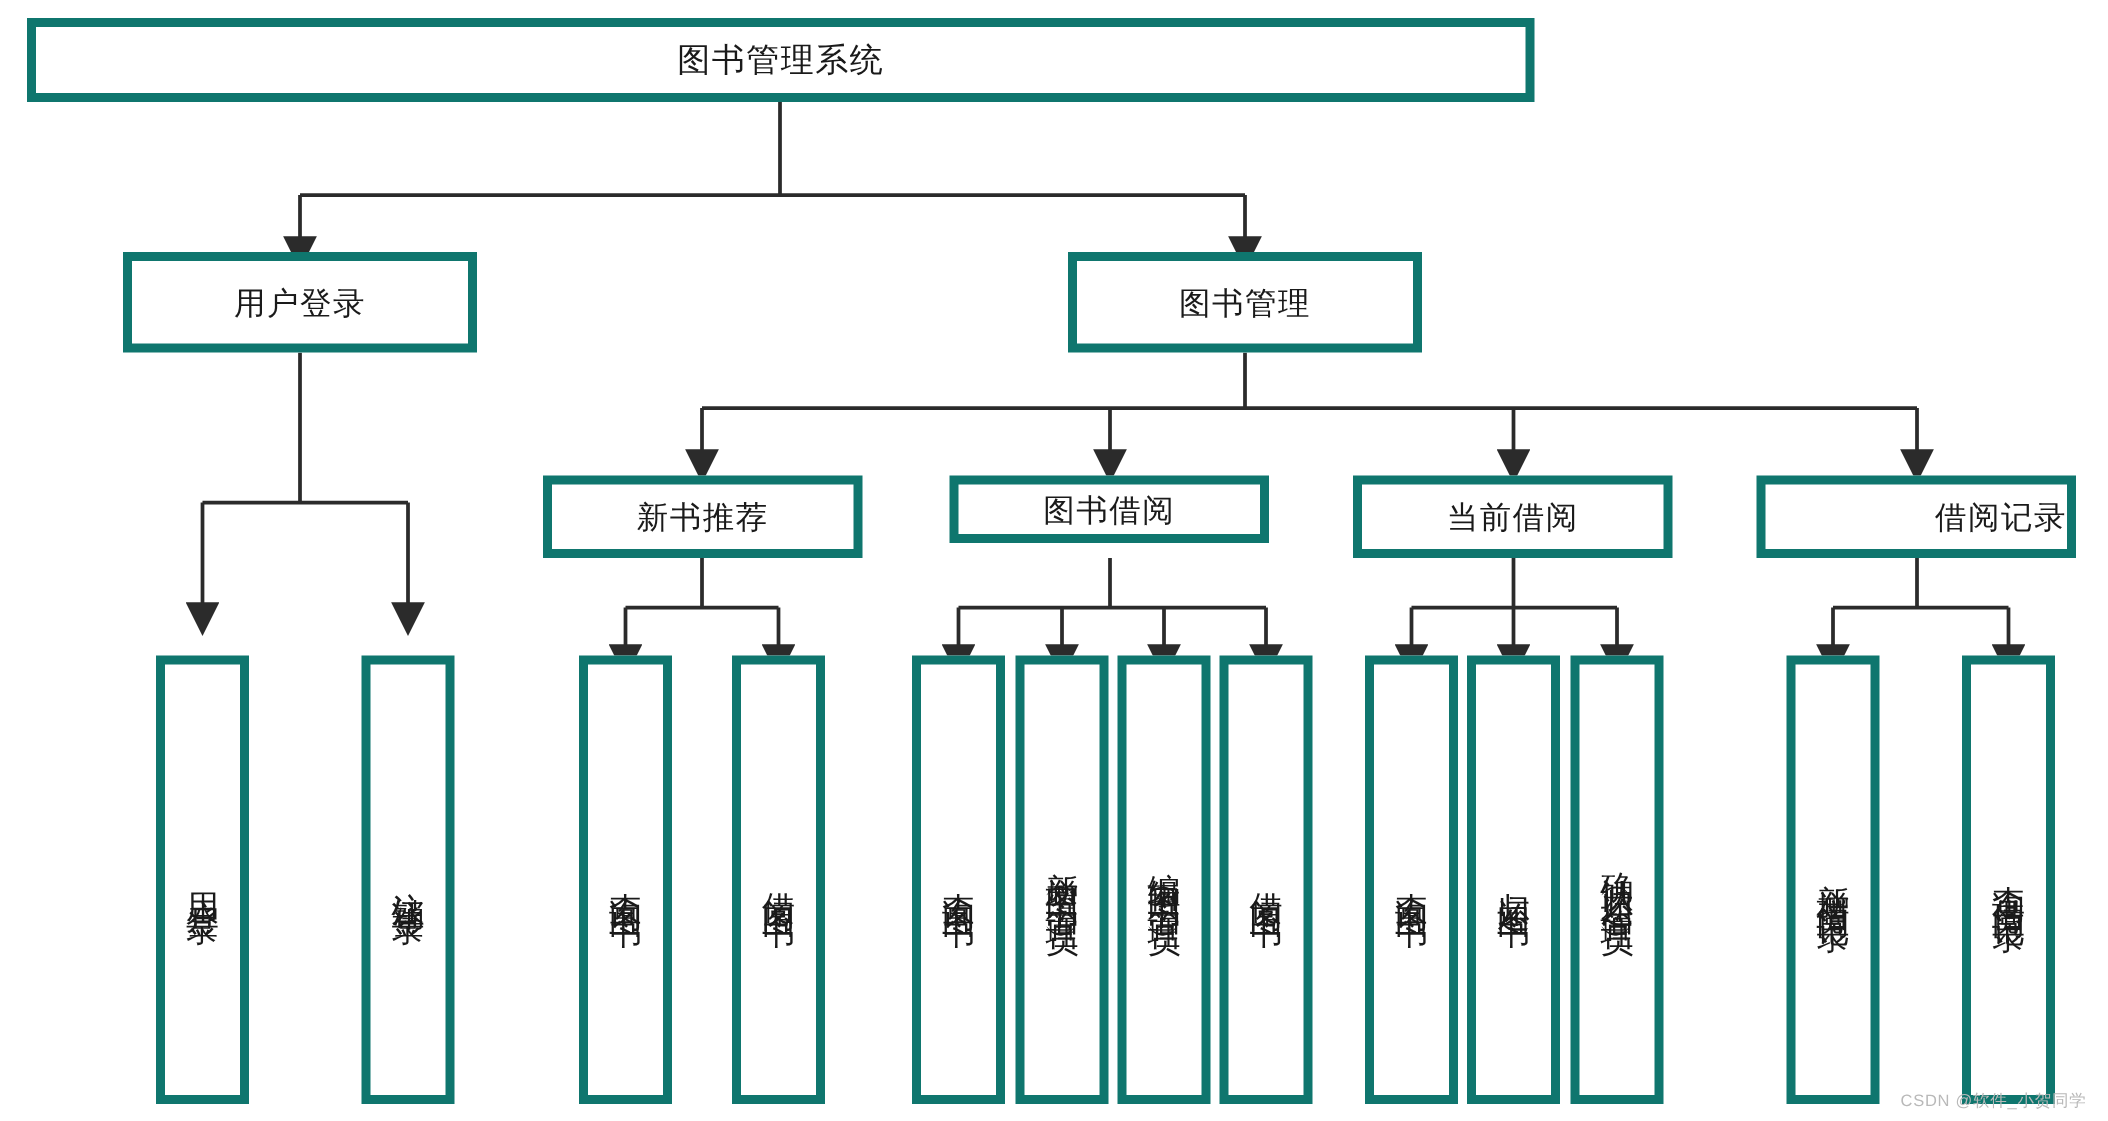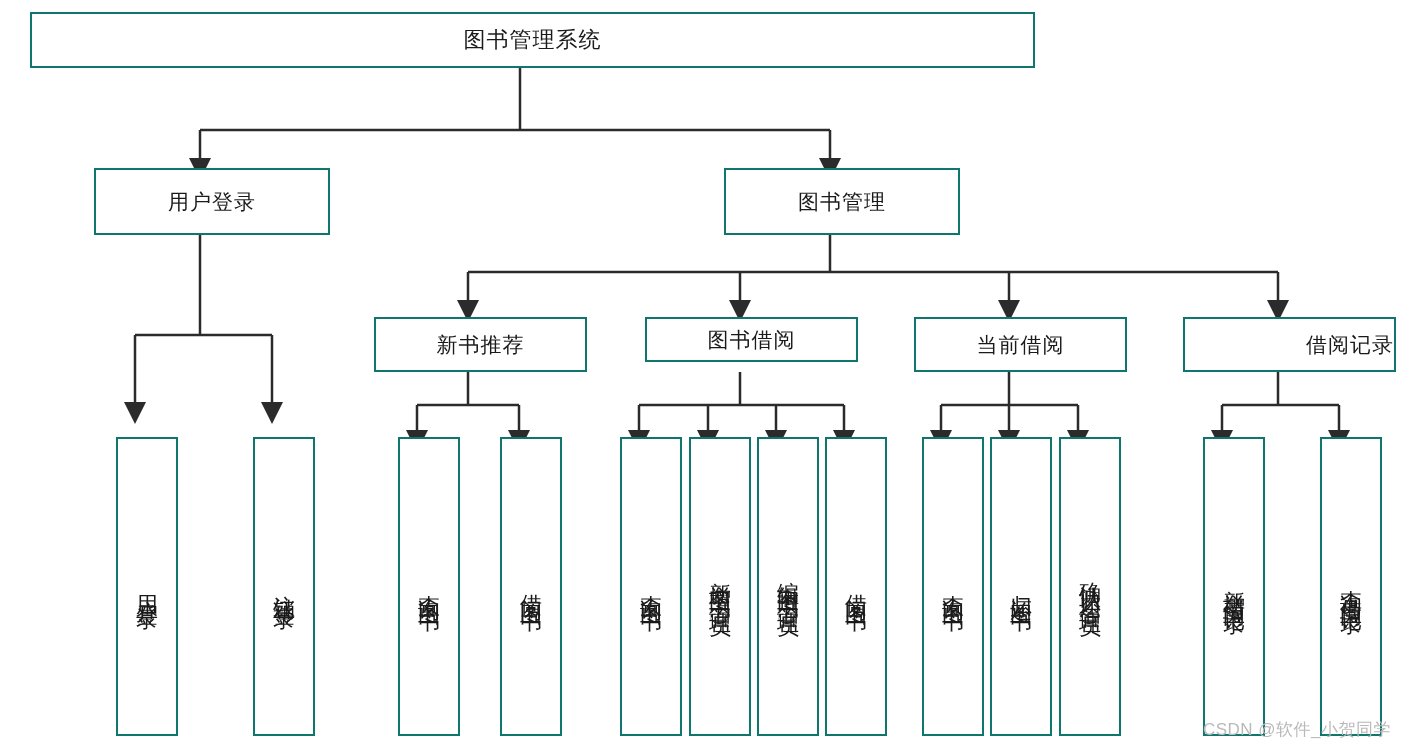--- a/index.html
+++ b/index.html
@@ -24,26 +24,25 @@
     position: absolute;
     left: 0;
     top: 0;
     width: 1405px;
     height: 747px;
   }
   .node {
     position: absolute;
     box-sizing: border-box;
     background: #ffffff;
-    border: 2px solid #0f766e;
+    border: 6px solid #0f766e;
     display: flex;
     align-items: center;
     justify-content: center;
     color: #1a1a1a;
-    margin-left: 12px;
   }
   .node.h-node {
     font-size: 21px;
     letter-spacing: 1px;
   }
   .node.root-node {
     font-size: 22px;
     letter-spacing: 1px;
   }
   .node.v-node {
@@ -60,21 +59,21 @@
     white-space: nowrap;
     text-align: center;
   }
   .h-node .h-label, .root-node .h-label {
     white-space: nowrap;
   }
   .watermark {
     position: absolute;
     right: 14px;
     bottom: 6px;
-    font-size: 17px;
+    font-size: 11px;
     color: #b9b9b9;
     letter-spacing: 0.5px;
     white-space: nowrap;
     pointer-events: none;
   }
 </style>
 </head>
 <body>
 
 <div id="diagram-root">

